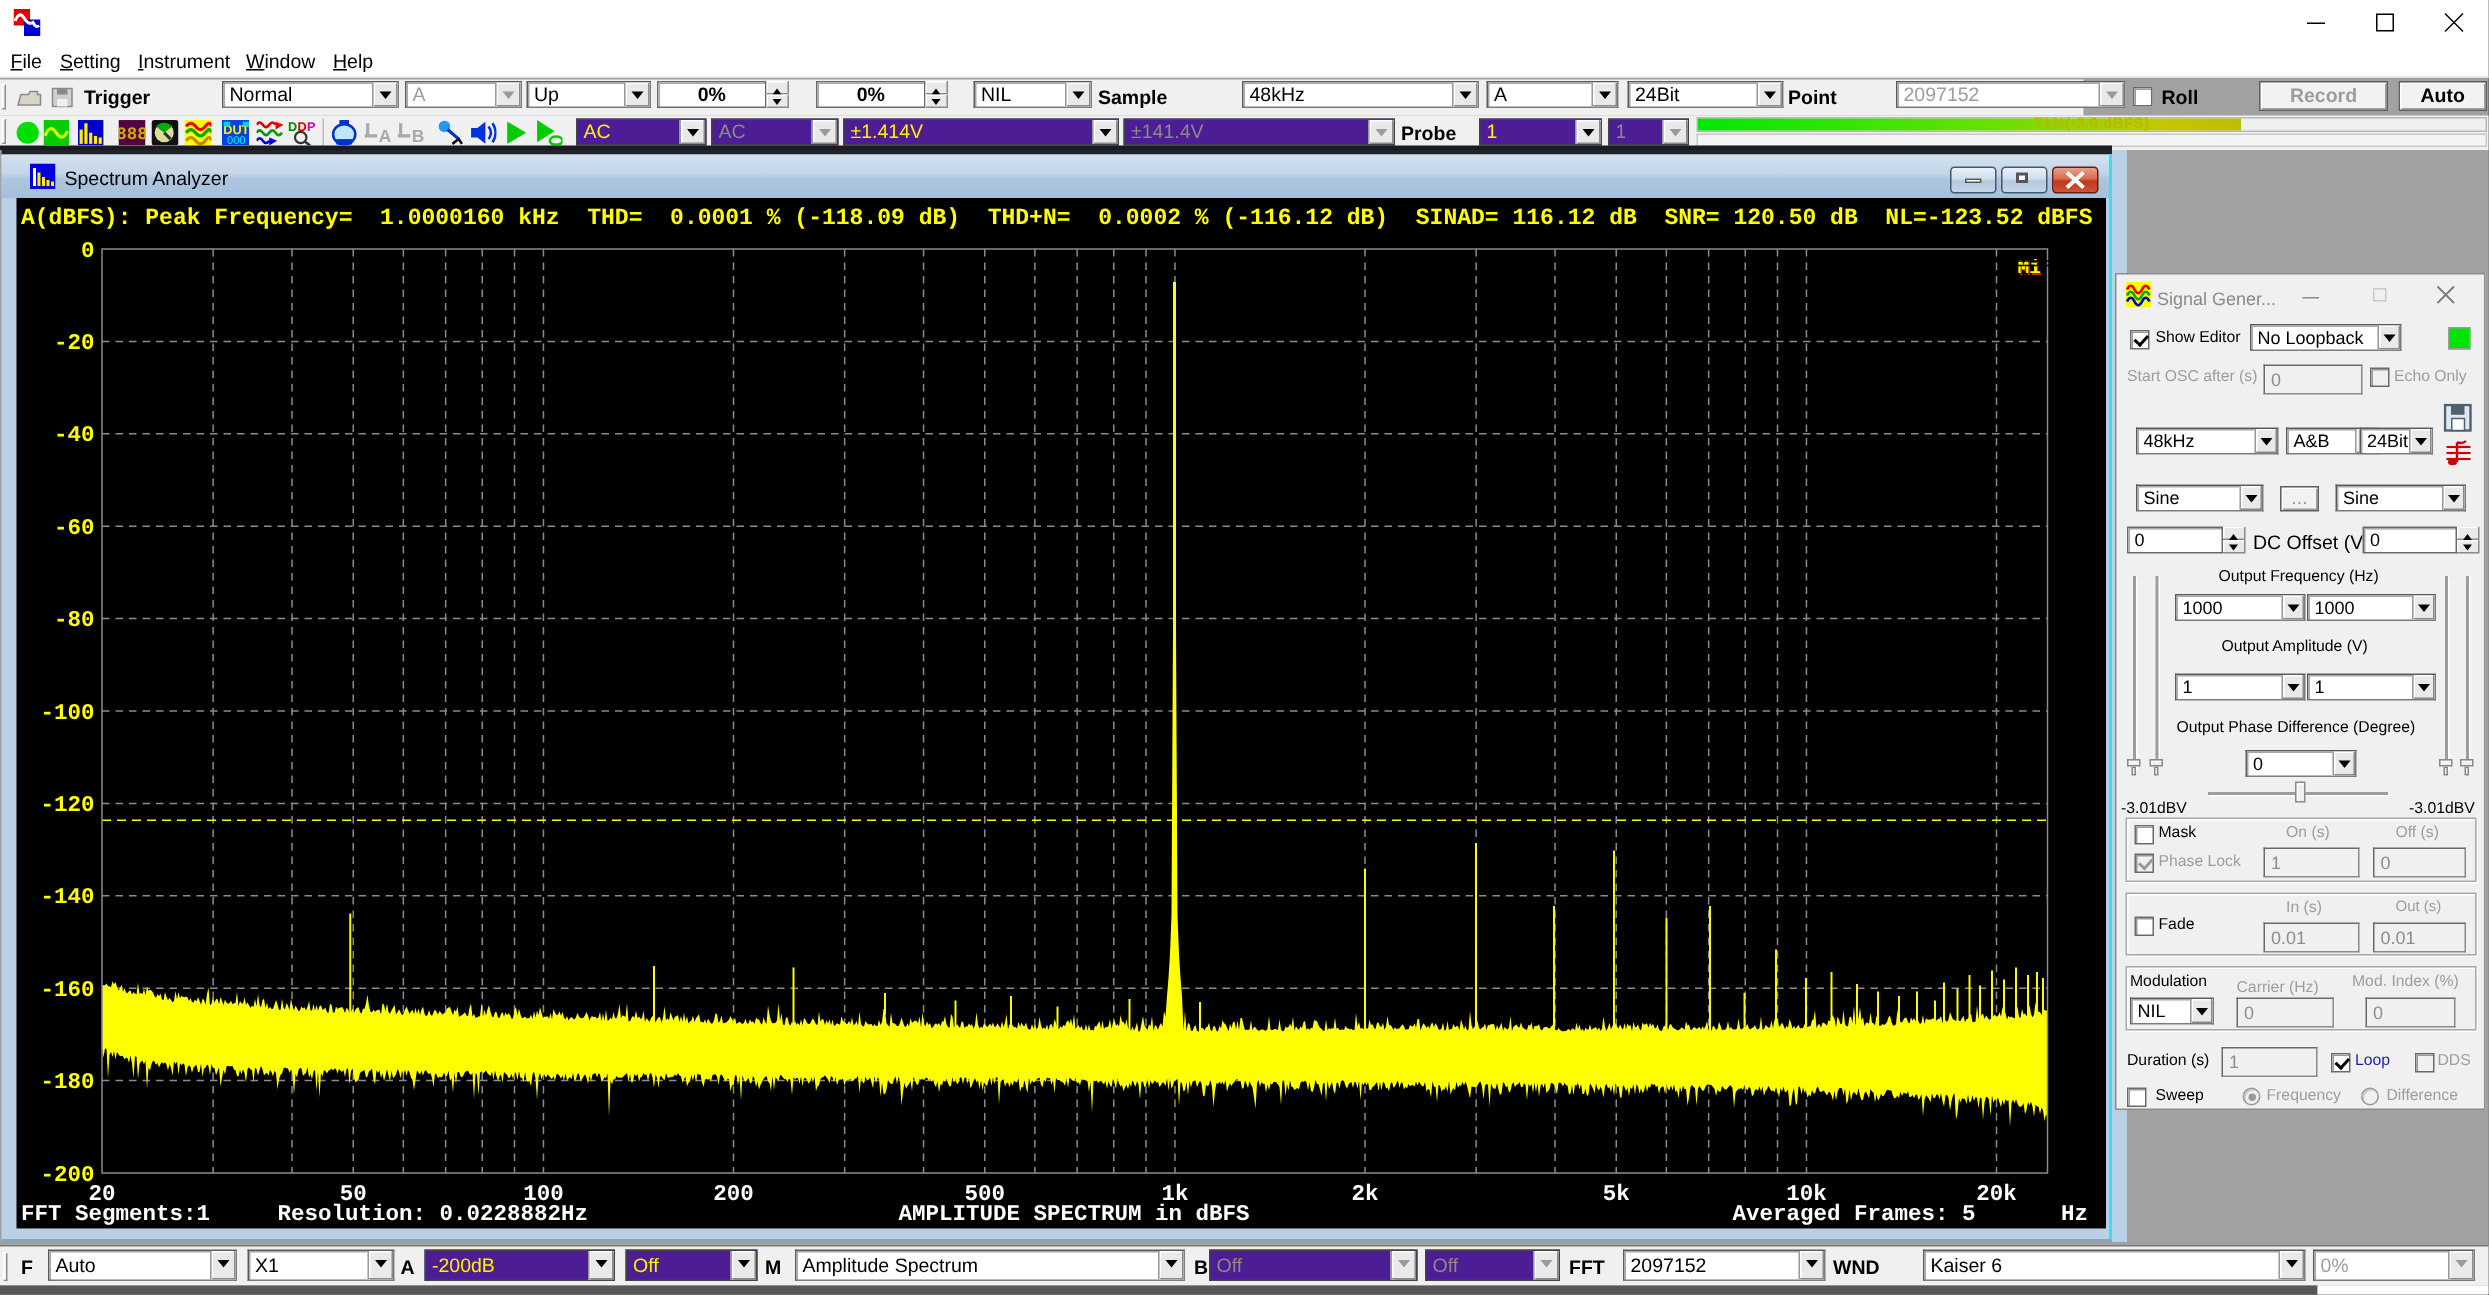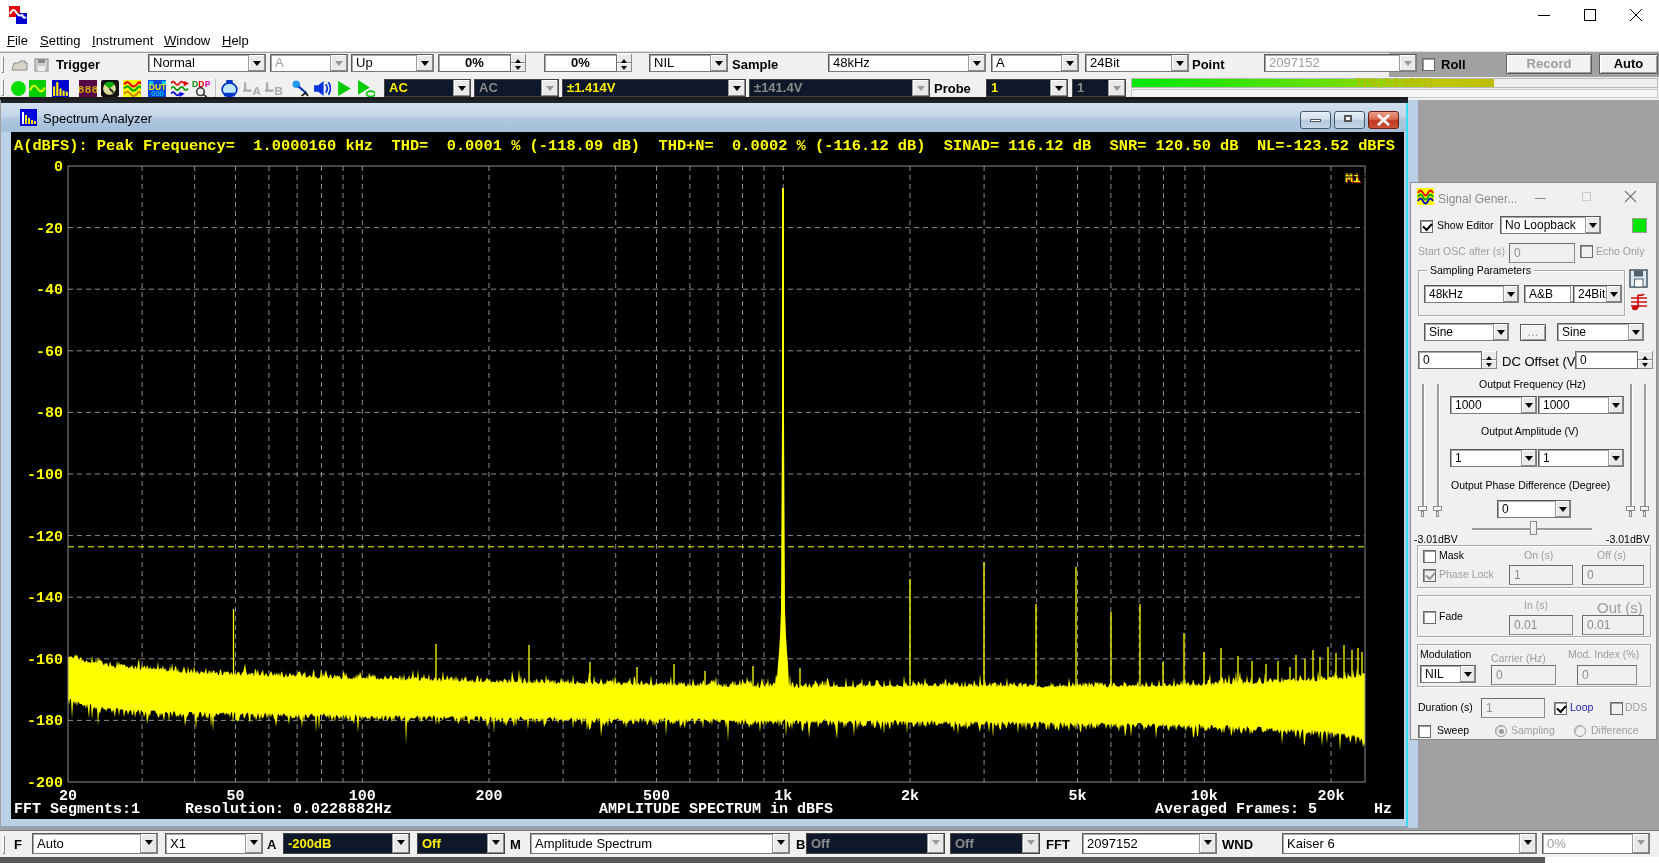--- a/index.html
+++ b/index.html
@@ -13,21 +13,21 @@
 .b{font-weight:bold}
 .combo{position:absolute;height:18px;background:#fff;border:1px solid #7b7b7b;
  border-top-color:#5a5a5a;border-left-color:#5a5a5a;font-size:13px;line-height:16px;
  padding-left:4px;color:#000;white-space:nowrap;box-shadow:inset 1px 1px 0 #a8a8a8}
 .combo .da{position:absolute;right:0;top:0;bottom:0;width:17px;background:#e9e9e9;
  border-left:1px solid #9a9a9a;box-shadow:inset -1px -1px 0 #8a8a8a,inset 1px 1px 0 #fff}
 .combo .da:after{content:"";position:absolute;left:4px;top:6px;border:4px solid transparent;
  border-top:5px solid #000;border-bottom:none}
 .combo.dis{color:#9d9d9d;background:#fff}
 .combo.dis .da:after{border-top-color:#9a9a9a}
-.combo.blk{background:#0f172a;color:#ffef00;font-weight:bold;box-shadow:none;border-color:#444}
+.combo.blk{background:#4c1d95;color:#ffef00;font-weight:normal;box-shadow:none;border-color:#444}
 .combo.blk.dis{color:#8a8a8a}
 .spin{position:absolute;height:18px;background:#fff;border:1px solid #6a6a6a;
  font-size:13px;font-weight:bold;text-align:center;line-height:16px;box-shadow:inset 1px 1px 0 #a8a8a8}
 .spinbtn{position:absolute;width:15px;height:18px}
 .spinbtn i{position:absolute;left:0;width:15px;height:9px;background:#e9e9e9;
  box-shadow:inset -1px -1px 0 #8a8a8a,inset 1px 1px 0 #fff}
 .spinbtn i.u{top:0}.spinbtn i.d{top:9px}
 .spinbtn i.u:after{content:"";position:absolute;left:4px;top:2px;border:3px solid transparent;border-bottom:4px solid #000}
 .spinbtn i.d:after{content:"";position:absolute;left:4px;top:3px;border:3px solid transparent;border-top:4px solid #000}
 .btn{position:absolute;height:20px;background:#f2f2f2;border:1px solid #5f5f5f;
@@ -323,23 +323,20 @@
       <path d="M1 1 L12 12 M12 1 L1 12" stroke="#7a7a7a" stroke-width="1.2"></path>
     </svg>
 <div class="cb ck " style="left:9px;top:37px"></div>
 <div class="lbl" style="left:26px;top:36px;color:#000;font-size:10.5px">Show Editor</div>
 <div class="combo " style="left:89px;top:33px;width:101px">No Loopback<span class="da"></span></div>
 <div class="abs" style="left:221px;top:35px;width:15px;height:15px;background:#00e400;border:1px solid #9a9a9a"></div>
 <div class="lbl" style="left:7px;top:62px;color:#9d9d9d;font-size:10.5px">Start OSC after (s)</div>
 <div class="tb" style="left:98px;top:60px;width:66px;color:#8d8d8d;background:#f0f0f0">0</div>
 <div class="cb dis" style="left:169px;top:62px"></div>
 <div class="lbl" style="left:185px;top:62px;color:#9d9d9d;font-size:10.5px">Echo Only</div>
-<div class="grp" style="left:7px;top:87px;width:207px;height:46px">
-      <span>Sampling Parameters</span>
-    </div>
 <div class="combo " style="left:13px;top:102px;width:95px">48kHz<span class="da"></span></div>
 <div class="combo " style="left:113px;top:102px;width:62px">A&amp;B<span class="da"></span></div>
 <div class="combo " style="left:162px;top:102px;width:49px">24Bit<span class="da"></span></div>
 <svg class="abs" style="left:218px;top:86px" width="20" height="20">
       <rect x="1" y="1" width="17" height="17" fill="#dfe8f2" stroke="#51606e" stroke-width="1.6"></rect>
       <rect x="5" y="1.5" width="9" height="6" fill="#51606e"></rect>
       <rect x="5.5" y="10" width="8.5" height="8" fill="#fff" stroke="#51606e"></rect>
     </svg>
 <svg class="abs" style="left:217px;top:109px" width="22" height="22">
       <line x1="3" y1="6" x2="19" y2="6" stroke="#cc0000" stroke-width="1.4"></line>
@@ -391,21 +388,21 @@
 <div class="cb " style="left:12px;top:367px"></div>
 <div class="lbl" style="left:28px;top:366px;color:#000;font-size:10.5px">Mask</div>
 <div class="lbl" style="left:113px;top:366px;color:#9d9d9d;font-size:10.5px">On (s)</div>
 <div class="lbl" style="left:186px;top:366px;color:#9d9d9d;font-size:10.5px">Off (s)</div>
 <div class="cb ck dis" style="left:12px;top:386px"></div>
 <div class="lbl" style="left:28px;top:385px;color:#9d9d9d;font-size:10.5px">Phase Lock</div>
 <div class="tb" style="left:98px;top:382px;width:64px;color:#8d8d8d;background:#f0f0f0">1</div>
 <div class="tb" style="left:171px;top:382px;width:62px;color:#8d8d8d;background:#f0f0f0">0</div>
 <div class="grp" style="left:6px;top:412px;width:234px;height:42px"></div>
 <div class="lbl" style="left:113px;top:416px;color:#9d9d9d;font-size:10.5px">In (s)</div>
-<div class="lbl" style="left:186px;top:416px;color:#9d9d9d;font-size:15px">Out (s)</div>
+<div class="lbl" style="left:186px;top:416px;color:#9d9d9d;font-size:10px">Out (s)</div>
 <div class="cb " style="left:12px;top:428px"></div>
 <div class="lbl" style="left:28px;top:427px;color:#000;font-size:10.5px">Fade</div>
 <div class="tb" style="left:98px;top:432px;width:64px;color:#8d8d8d;background:#f0f0f0">0.01</div>
 <div class="tb" style="left:171px;top:432px;width:62px;color:#8d8d8d;background:#f0f0f0">0.01</div>
 <div class="grp" style="left:6px;top:461px;width:234px;height:43px"></div>
 <div class="lbl" style="left:9px;top:465px;color:#000;font-size:10.5px">Modulation</div>
 <div class="lbl" style="left:80px;top:469px;color:#9d9d9d;font-size:10.5px">Carrier (Hz)</div>
 <div class="lbl" style="left:157px;top:465px;color:#9d9d9d;font-size:10.5px">Mod. Index (%)</div>
 <div class="combo " style="left:9px;top:482px;width:56px">NIL<span class="da"></span></div>
 <div class="tb" style="left:80px;top:482px;width:65px;color:#8d8d8d;background:#f0f0f0">0</div>
@@ -413,21 +410,21 @@
 <div class="lbl" style="left:7px;top:518px;color:#000;font-size:10.5px">Duration (s)</div>
 <div class="tb" style="left:70px;top:515px;width:64px;color:#8d8d8d;background:#f0f0f0">1</div>
 <div class="cb ck " style="left:143px;top:519px"></div>
 <div class="lbl" style="left:159px;top:518px;color:#1c1cb0;font-size:10.5px">Loop</div>
 <div class="cb dis" style="left:199px;top:519px"></div>
 <div class="lbl" style="left:214px;top:518px;color:#9d9d9d;font-size:10.5px">DDS</div>
 <div class="cb " style="left:7px;top:542px"></div>
 <div class="lbl" style="left:26px;top:541px;color:#000;font-size:10.5px">Sweep</div>
 <div class="abs" style="left:84px;top:542px;width:12px;height:12px;border-radius:50%;background:#f0f0f0;border:1px solid #9a9a9a;box-shadow:inset 1px 1px 0 #c9c9c9"></div>
 <div class="abs" style="left:88px;top:546px;width:5px;height:5px;border-radius:50%;background:#9a9a9a"></div>
-<div class="lbl" style="left:100px;top:541px;color:#9d9d9d;font-size:10.5px">Sampling</div>
+<div class="lbl" style="left:100px;top:541px;color:#9d9d9d;font-size:10.5px">Frequency</div>
 <div class="abs" style="left:163px;top:542px;width:12px;height:12px;border-radius:50%;background:#f0f0f0;border:1px solid #9a9a9a;box-shadow:inset 1px 1px 0 #c9c9c9"></div>
 <div class="lbl" style="left:180px;top:541px;color:#9d9d9d;font-size:10.5px">Difference</div>
 </div>
 <div class="abs" id="bbar" style="left:0;top:830px;width:1659px;height:27px;background:#f0f0f0;border-top:1px solid #7a7a7a">
 <div class="grip" style="left:2px;top:4px;height:19px"></div>
 <div class="lbl b" style="left:14px;top:6px;color:#000">F</div>
 <div class="combo " style="left:32px;top:2px;width:126px;height:21px;line-height:19px">Auto<span class="da"></span></div>
 <div class="combo " style="left:165px;top:2px;width:98px;height:21px;line-height:19px">X1<span class="da"></span></div>
 <div class="lbl b" style="left:267px;top:6px;color:#000">A</div>
 <div class="combo blk" style="left:283px;top:2px;width:127px;height:21px;line-height:19px">-200dB<span class="da"></span></div>

